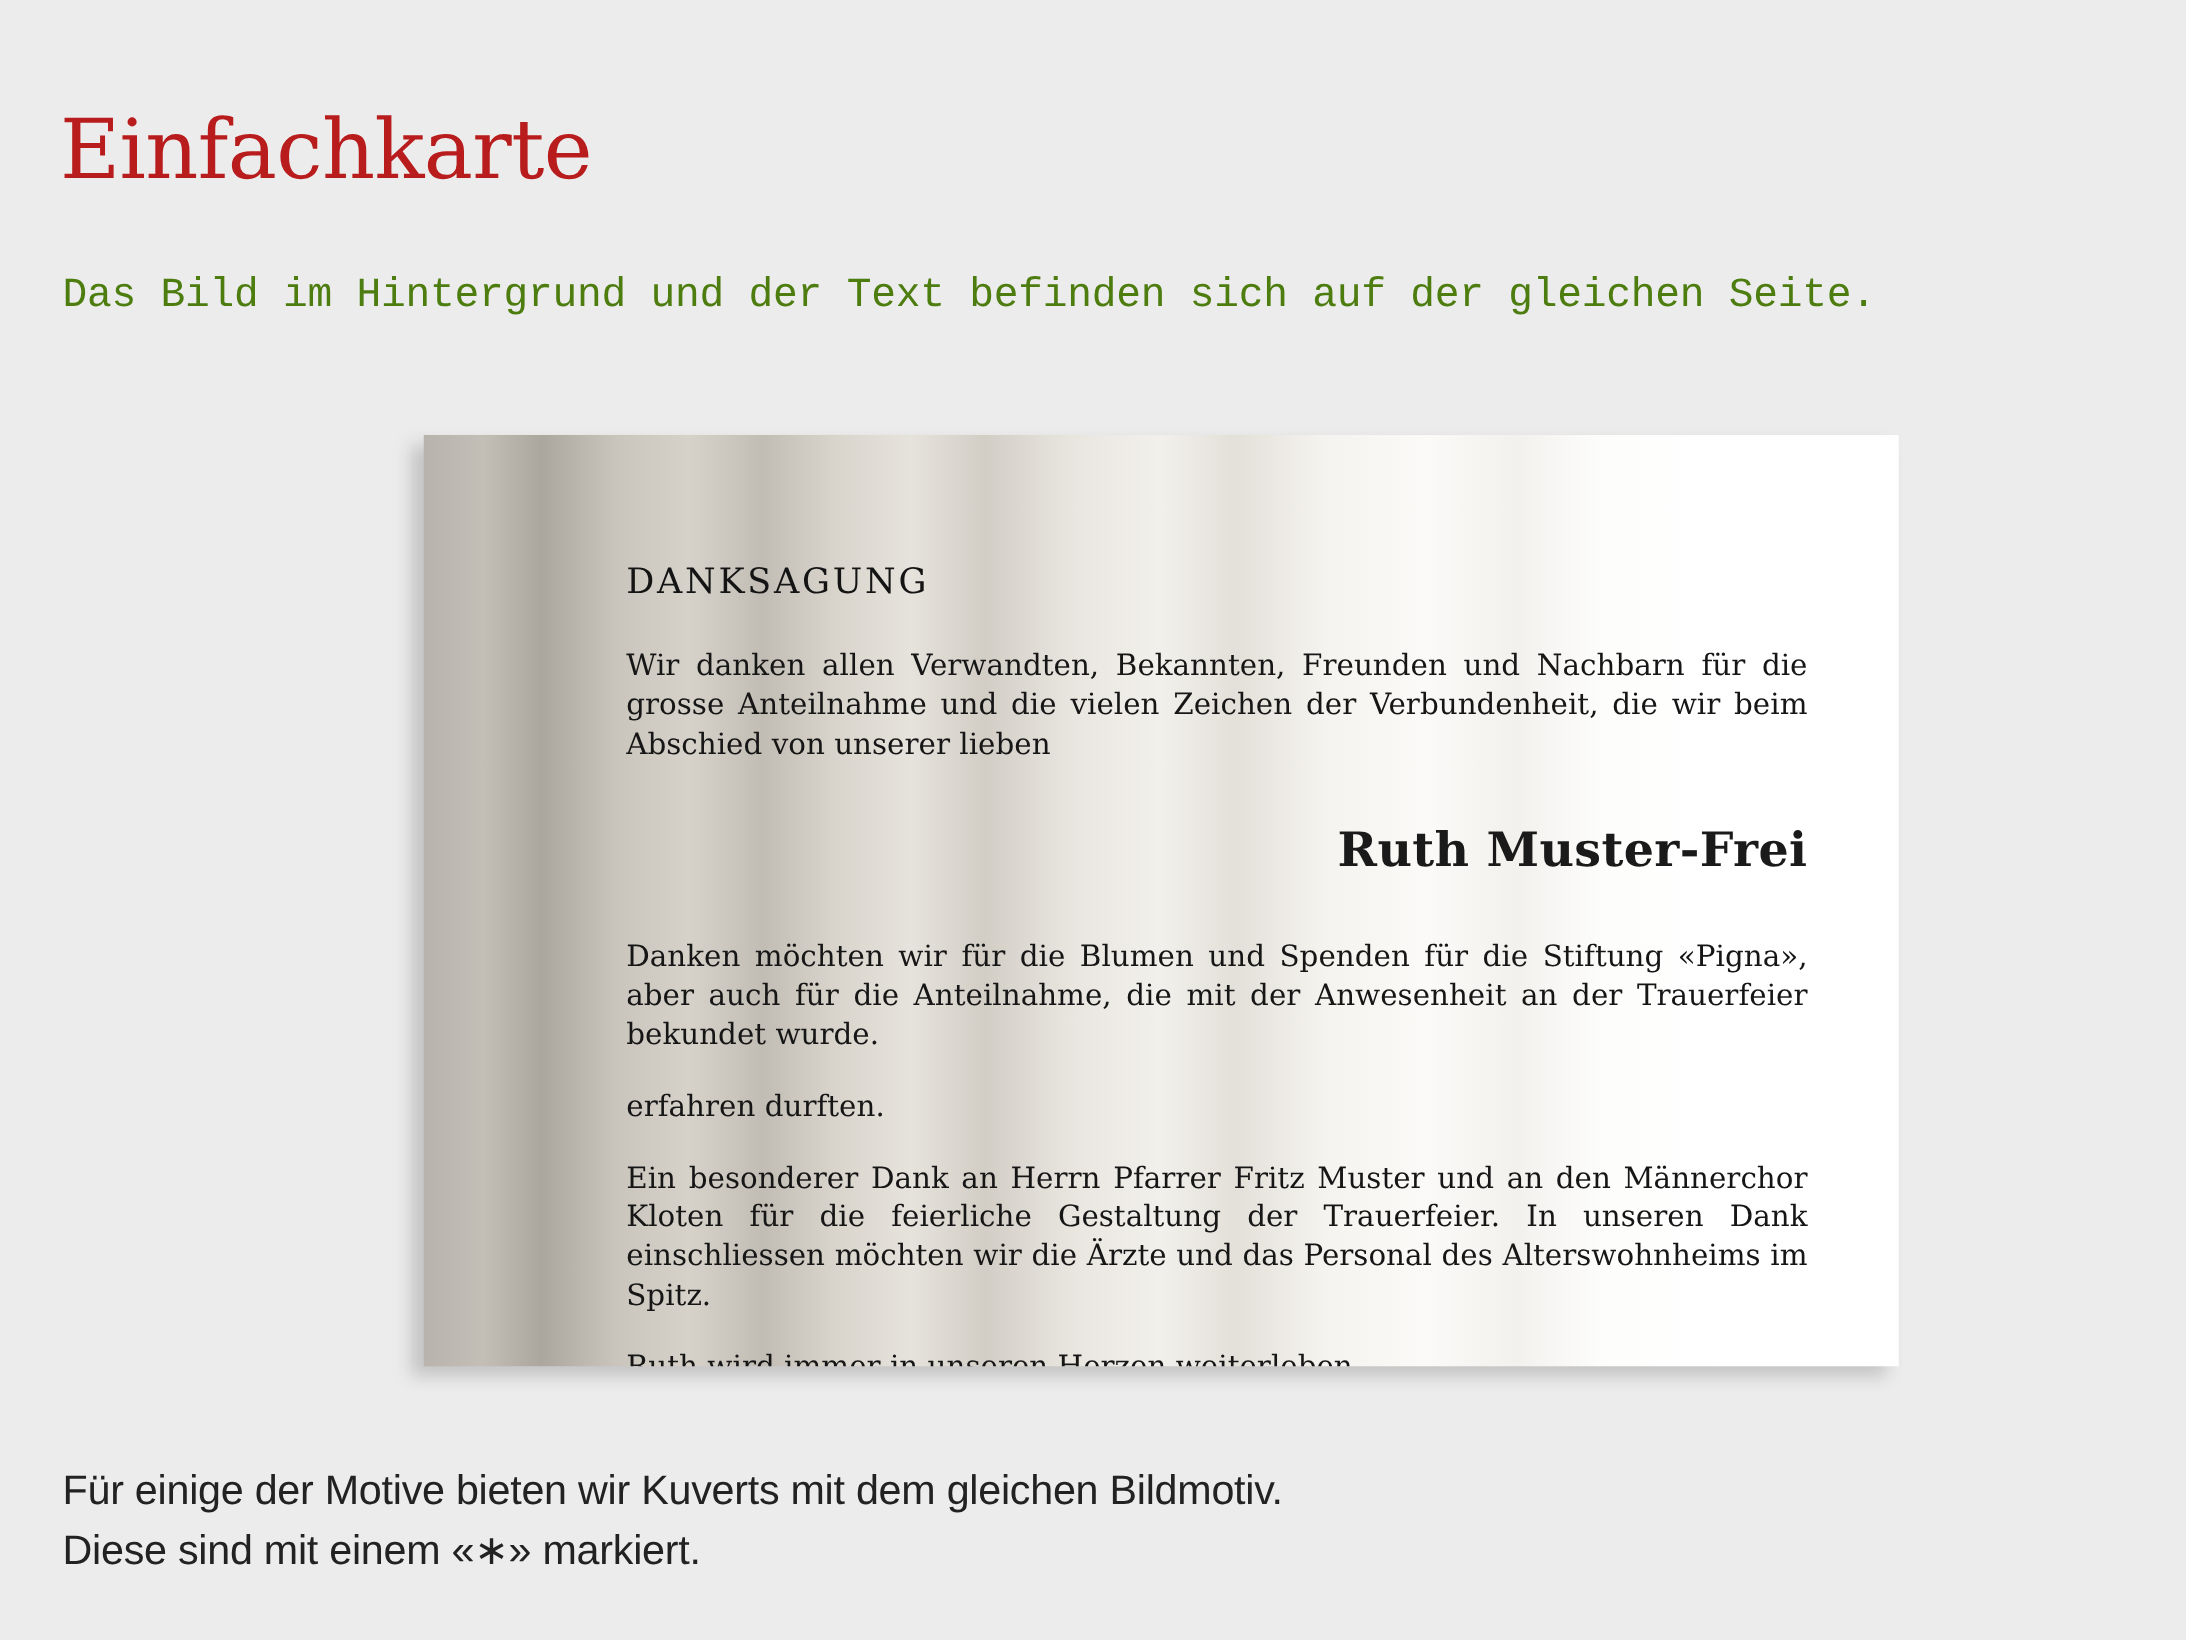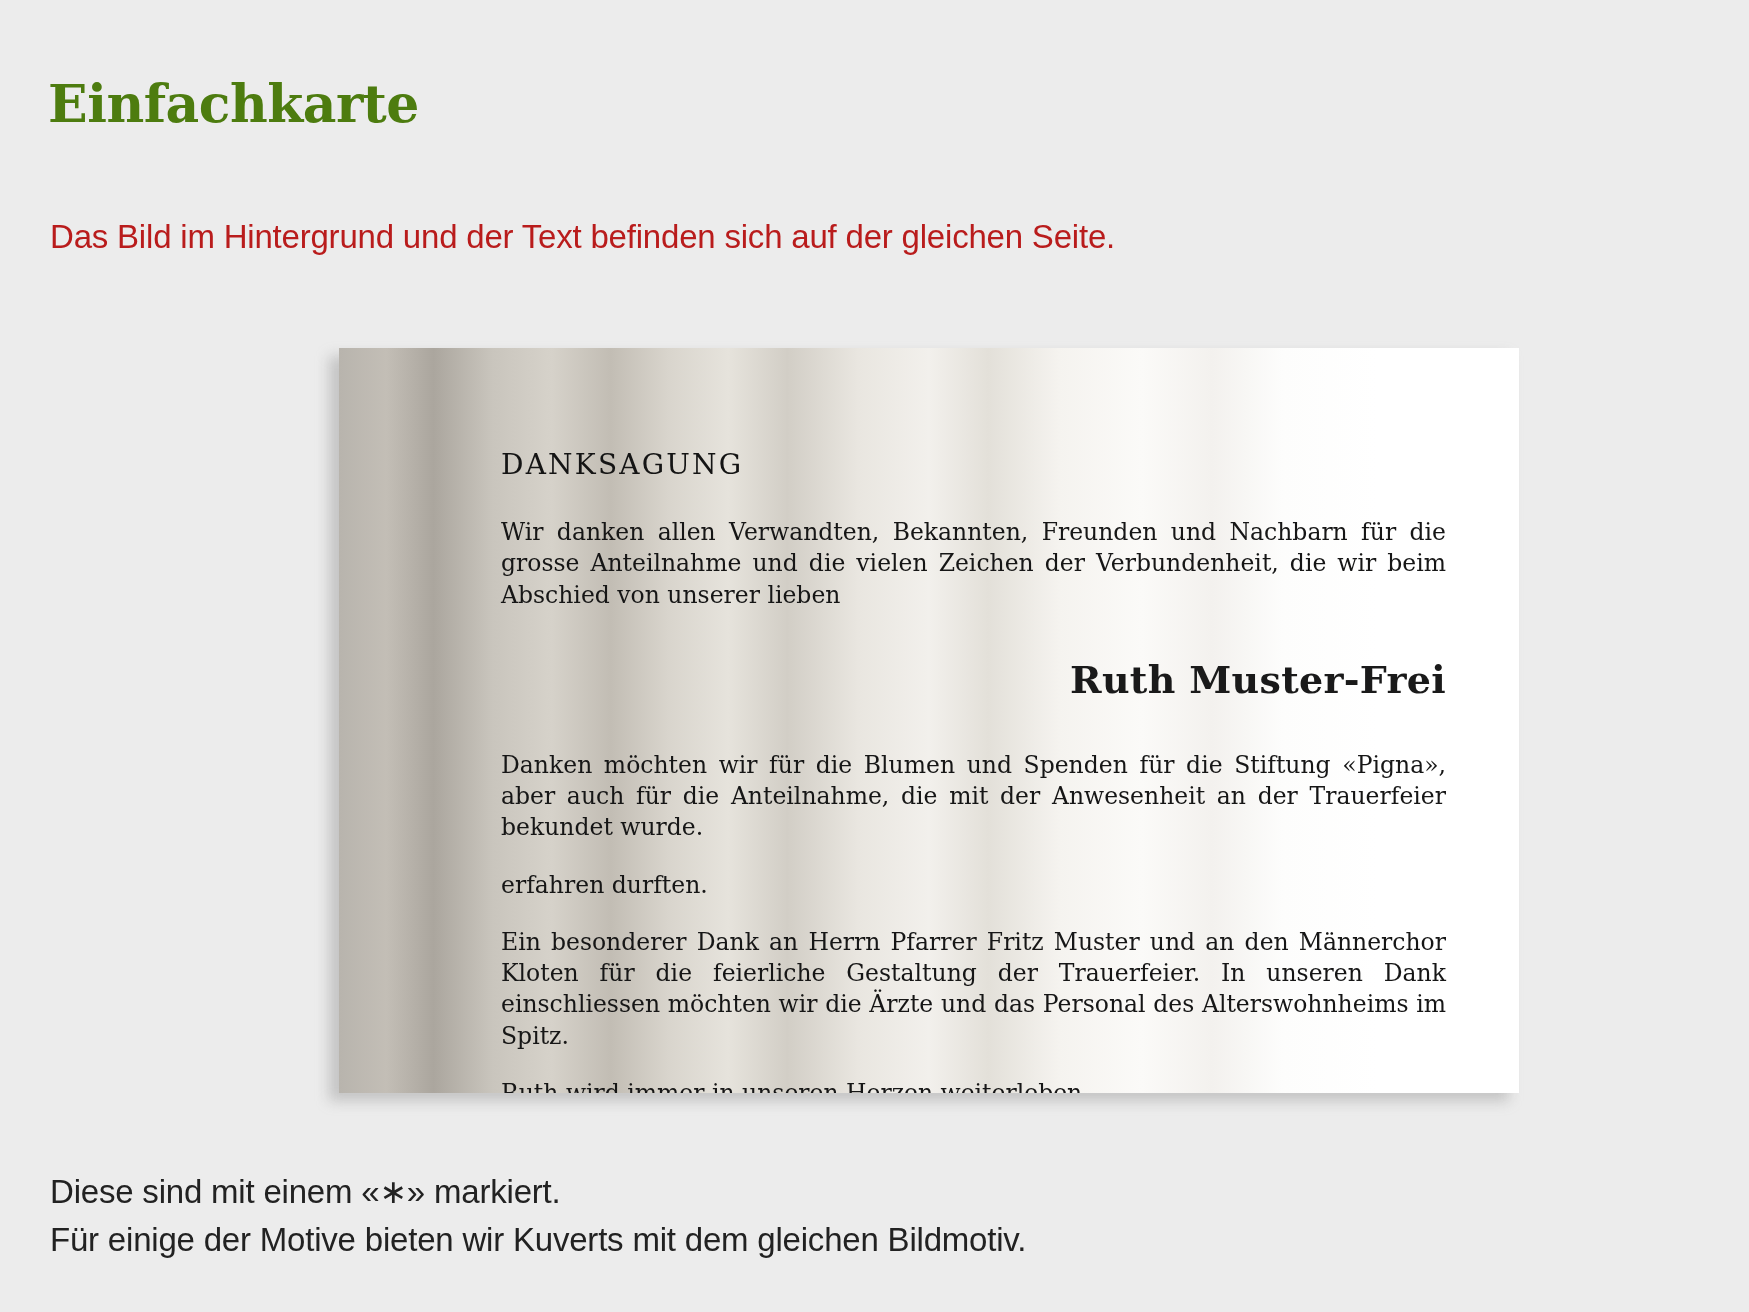--- a/index.html
+++ b/index.html
@@ -14,35 +14,36 @@
     color: #1a1a1a;
     overflow: hidden;
     position: relative;
   }
 
   .page-title {
     position: absolute;
     left: 48px;
     top: 40px;
     font-family: "DejaVu Serif", serif;
-    font-size: 52px;
-    font-weight: 700;
+    font-size: 66px;
+    font-weight: 400;
     letter-spacing: -0.5px;
-    color: #4d7c0f;
+    color: #b91c1c;
     line-height: 1.1;
   }
 
   .intro-text {
     position: absolute;
     left: 50px;
     top: 218px;
     font-size: 33px;
     font-weight: 400;
-    color: #b91c1c;
+    color: #4d7c0f;
     letter-spacing: -0.2px;
+    font-family: Liberation Mono, monospace;
   }
 
   .card-wrap {
     position: absolute;
     left: 323px;
     top: 348px;
     width: 1180px;
     height: 745px;
   }
 
@@ -155,15 +156,15 @@
       <p class="para">Danken möchten wir für die Blumen und Spenden für die Stiftung «Pigna», aber auch für die Anteilnahme, die mit der Anwesenheit an der Trauerfeier bekundet wurde.</p>
       <p class="para nojust">erfahren durften.</p>
       <p class="para">Ein besonderer Dank an Herrn Pfarrer Fritz Muster und an den Männerchor Kloten für die feierliche Gestaltung der Trauerfeier. In unseren Dank einschliessen möchten wir die Ärzte und das Personal des Alterswohnheims im Spitz.</p>
       <p class="para nojust">Ruth wird immer in unseren Herzen weiterleben.</p>
 
     </div>
   </div>
 </div>
 
 <div class="bottom-note">
+  <span>Für einige der Motive bieten wir Kuverts mit dem gleichen Bildmotiv.</span>
   <span>Diese sind mit einem «∗» markiert.</span>
-  <span>Für einige der Motive bieten wir Kuverts mit dem gleichen Bildmotiv.</span>
 </div>
 
 </body></html>

